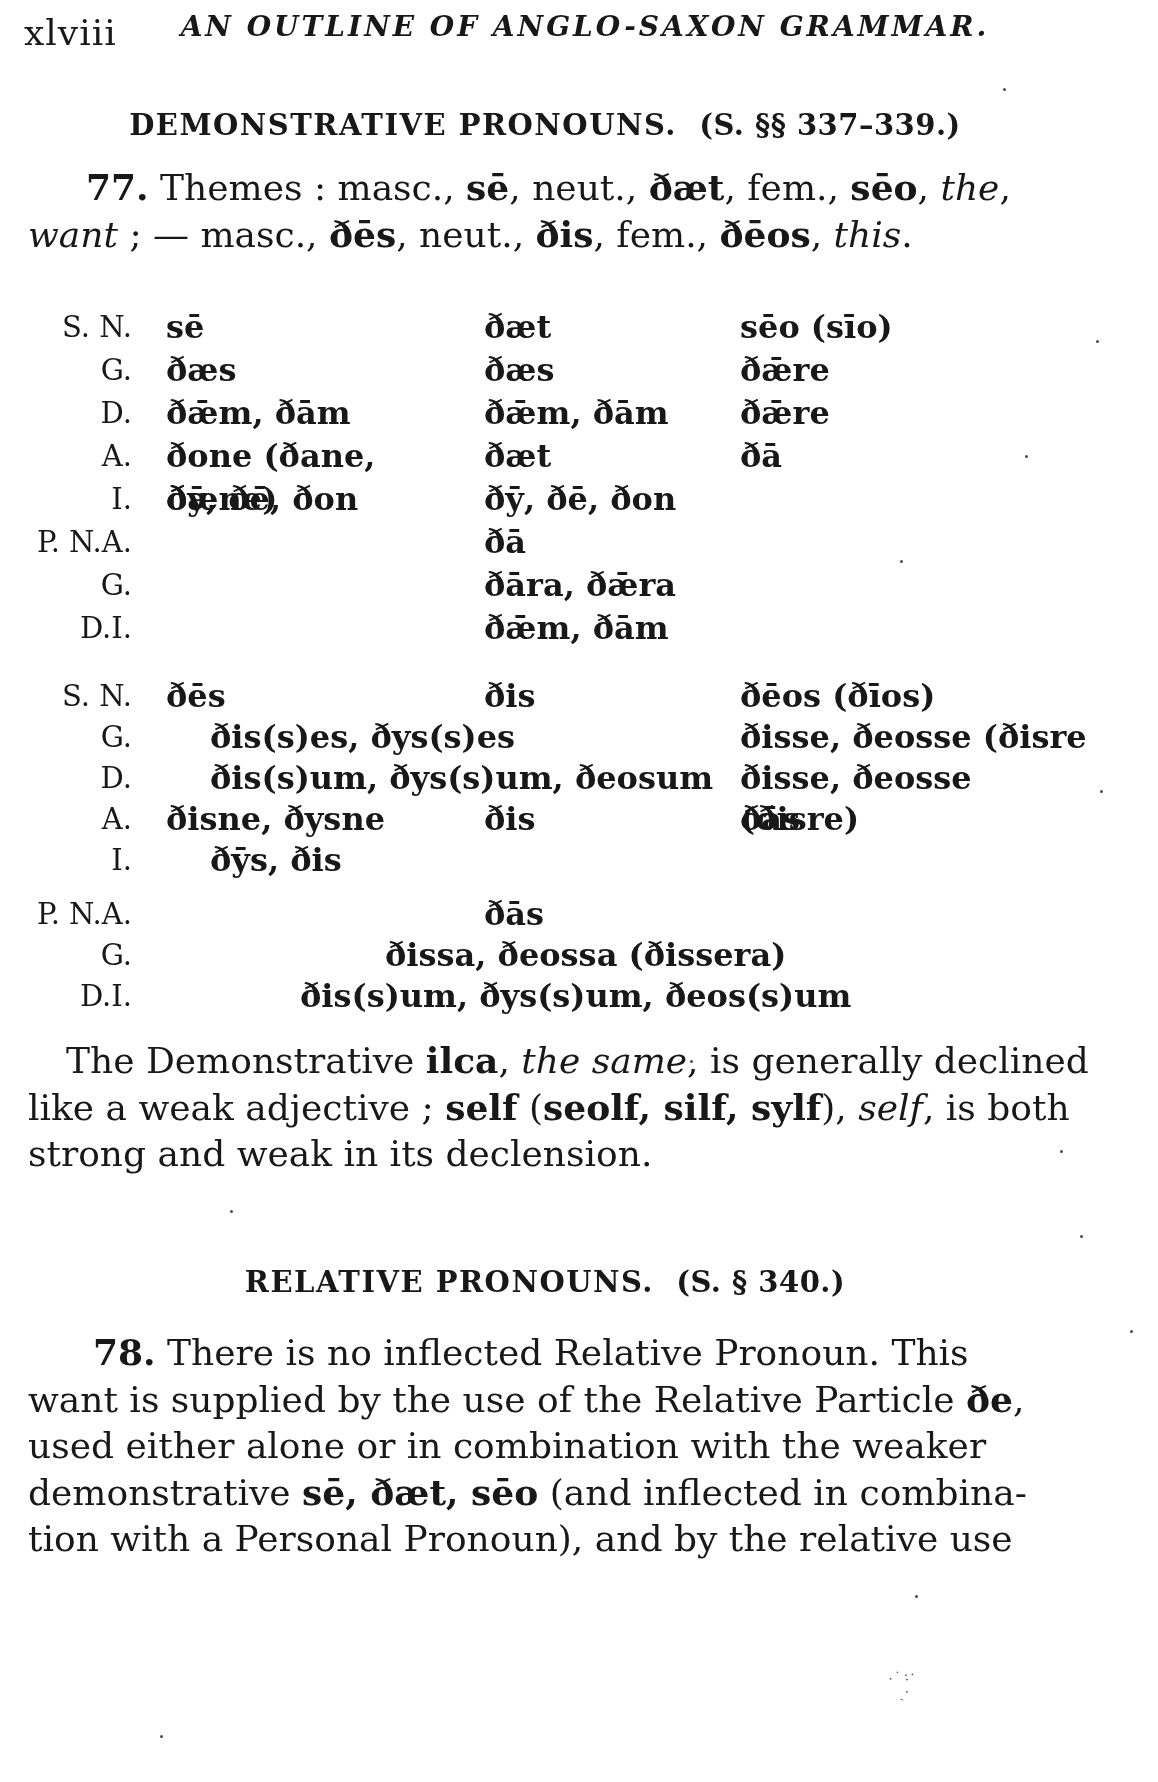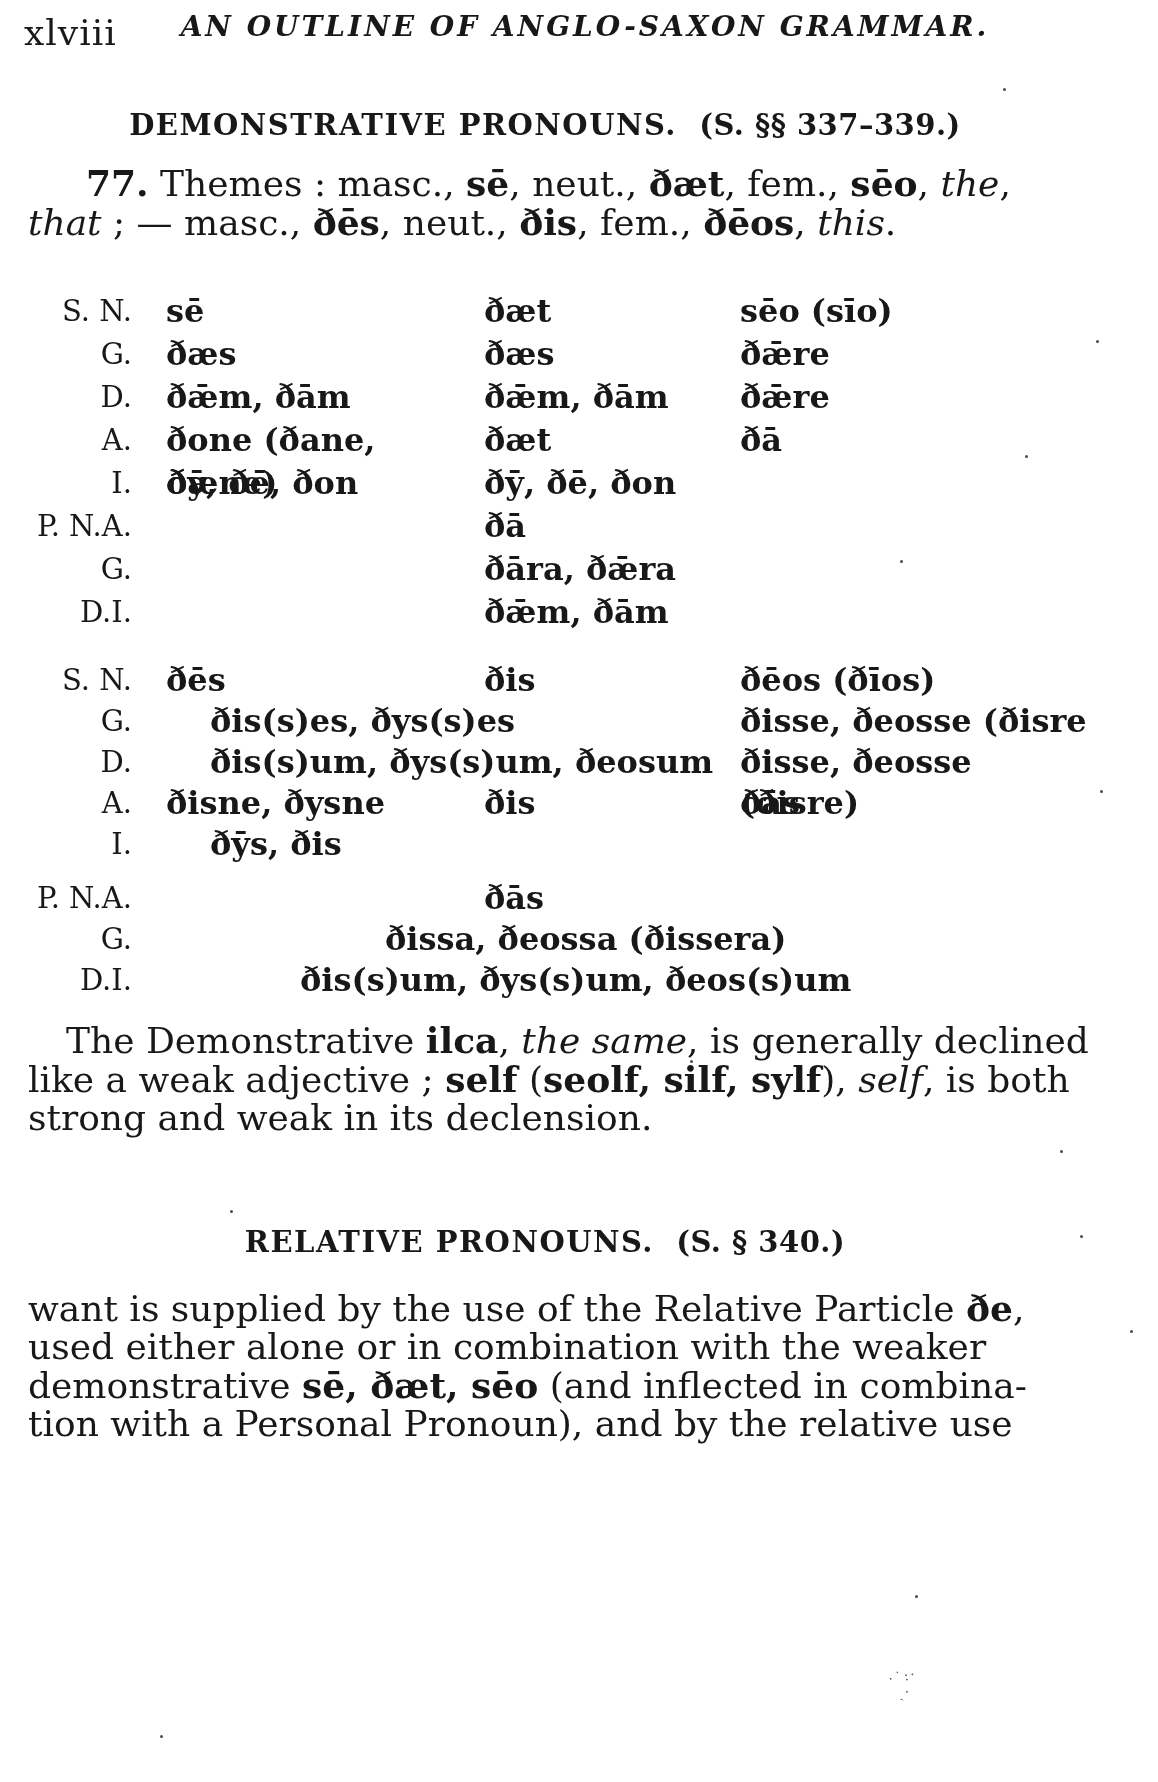--- a/index.html
+++ b/index.html
@@ -30,21 +30,21 @@
   .sechead {
     text-align: center;
     font-size: 29px; font-weight: 700; letter-spacing: 1.5px;
     margin-top: 55px;
   }
   .sechead .ref { font-weight: 700; letter-spacing: 0.5px; margin-top: 20px; }
 
   
   .textblock { width: 935px; margin-left: 28px; }
   .line {
-    font-size: 36px; line-height: 38px;
+    font-size: 36px; line-height: 46px;
     text-align: justify; text-align-last: justify;
     white-space: nowrap;
   }
   .line.last { text-align: left; text-align-last: left; white-space: normal; }
   .ind58 { text-indent: 58px; }
   .ind38 { text-indent: 38px; }
   .ind65 { text-indent: 65px; }
   .oe { font-weight: 700; }
   .it { font-style: italic; }
   .num { font-weight: 700; }
@@ -85,21 +85,21 @@
       <div class="runtitle">AN OUTLINE OF ANGLO-SAXON GRAMMAR.</div>
     </div>
 
     <div class="sechead" style="margin-top:52px">
       <span>DEMONSTRATIVE PRONOUNS.</span>
       <span class="ref">&nbsp;</span><span class="ref">(S. §§ 337–339.)</span>
     </div>
 
     <div class="textblock" style="margin-top:22px">
       <div class="line ind58"><span class="num">77.</span><span> Themes : masc., </span><span class="oe">sē</span><span>, neut., </span><span class="oe">ðæt</span><span>, fem., </span><span class="oe">sēo</span><span>, </span><span class="it">the</span><span>,</span></div>
-      <div class="line last"><span class="it">that</span><span> ; — masc., </span><span class="oe">ðēs</span><span>, neut., </span><span class="oe">ðis</span><span>, fem., </span><span class="oe">ðēos</span><span>, </span><span class="it">this</span><span>.</span></div>
+      <div class="line last"><span class="it">want</span><span> ; — masc., </span><span class="oe">ðēs</span><span>, neut., </span><span class="oe">ðis</span><span>, fem., </span><span class="oe">ðēos</span><span>, </span><span class="it">this</span><span>.</span></div>
     </div>
 
     <div class="dtable t1" style="margin-top:48px">
       <div class="trow">
         <span class="lbl">S. N.</span>
         <span class="cell cm">sē</span>
         <span class="cell cn">ðæt</span>
         <span class="cell cf">sēo (sīo)</span>
       </div>
       <div class="trow">
@@ -185,20 +185,21 @@
       <div class="line"><span>like a weak adjective ; </span><span class="oe">self</span><span> (</span><span class="oe">seolf, silf, sylf</span><span>), </span><span class="it">self</span><span>, is both</span></div>
       <div class="line last"><span>strong and weak in its declension.</span></div>
     </div>
 
     <div class="sechead" style="margin-top:88px">
       <span>RELATIVE PRONOUNS.</span>
       <span class="ref">&nbsp;</span><span class="ref">(S. § 340.)</span>
     </div>
 
     <div class="textblock" style="margin-top:30px">
+      <div class="line ind65"><span class="num">78.</span><span> There is no inflected Relative Pronoun.  This</span></div>
       <div class="line"><span>want is supplied by the use of the Relative Particle </span><span class="oe">ðe</span><span>,</span></div>
       <div class="line"><span>used either alone or in combination with the weaker</span></div>
       <div class="line"><span>demonstrative </span><span class="oe">sē, ðæt, sēo</span><span> (and inflected in combina-</span></div>
       <div class="line"><span>tion with a Personal Pronoun), and by the relative use</span></div>
     </div>
 
   </div>
 
   <div class="speck" style="left:1003px; top:88px; width:3px; height:3px;"></div>
   <div class="speck" style="left:1096px; top:340px; width:3px; height:3px;"></div>

